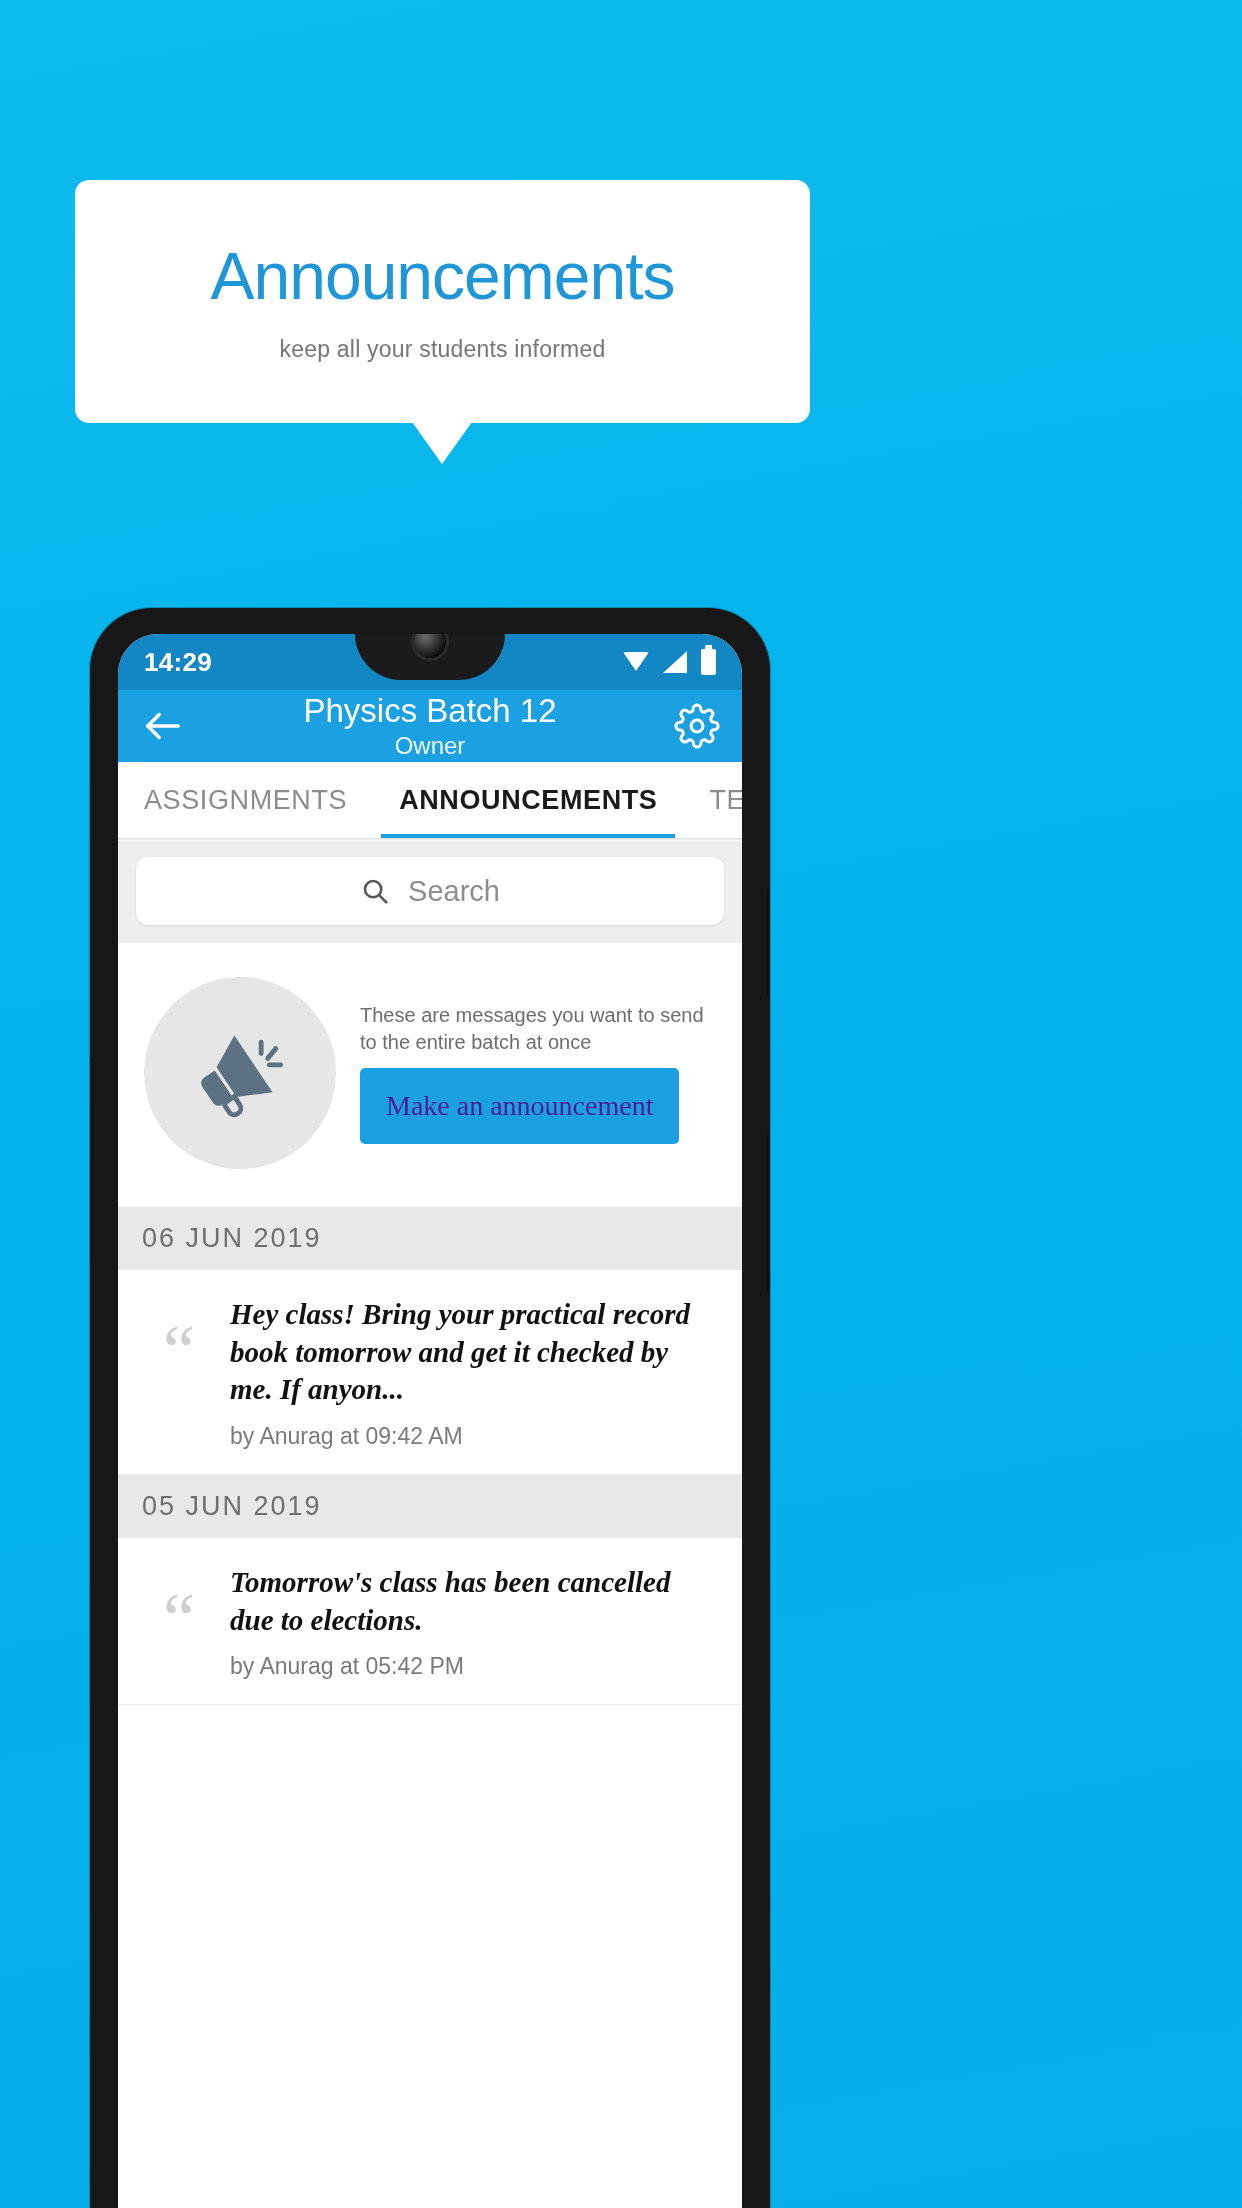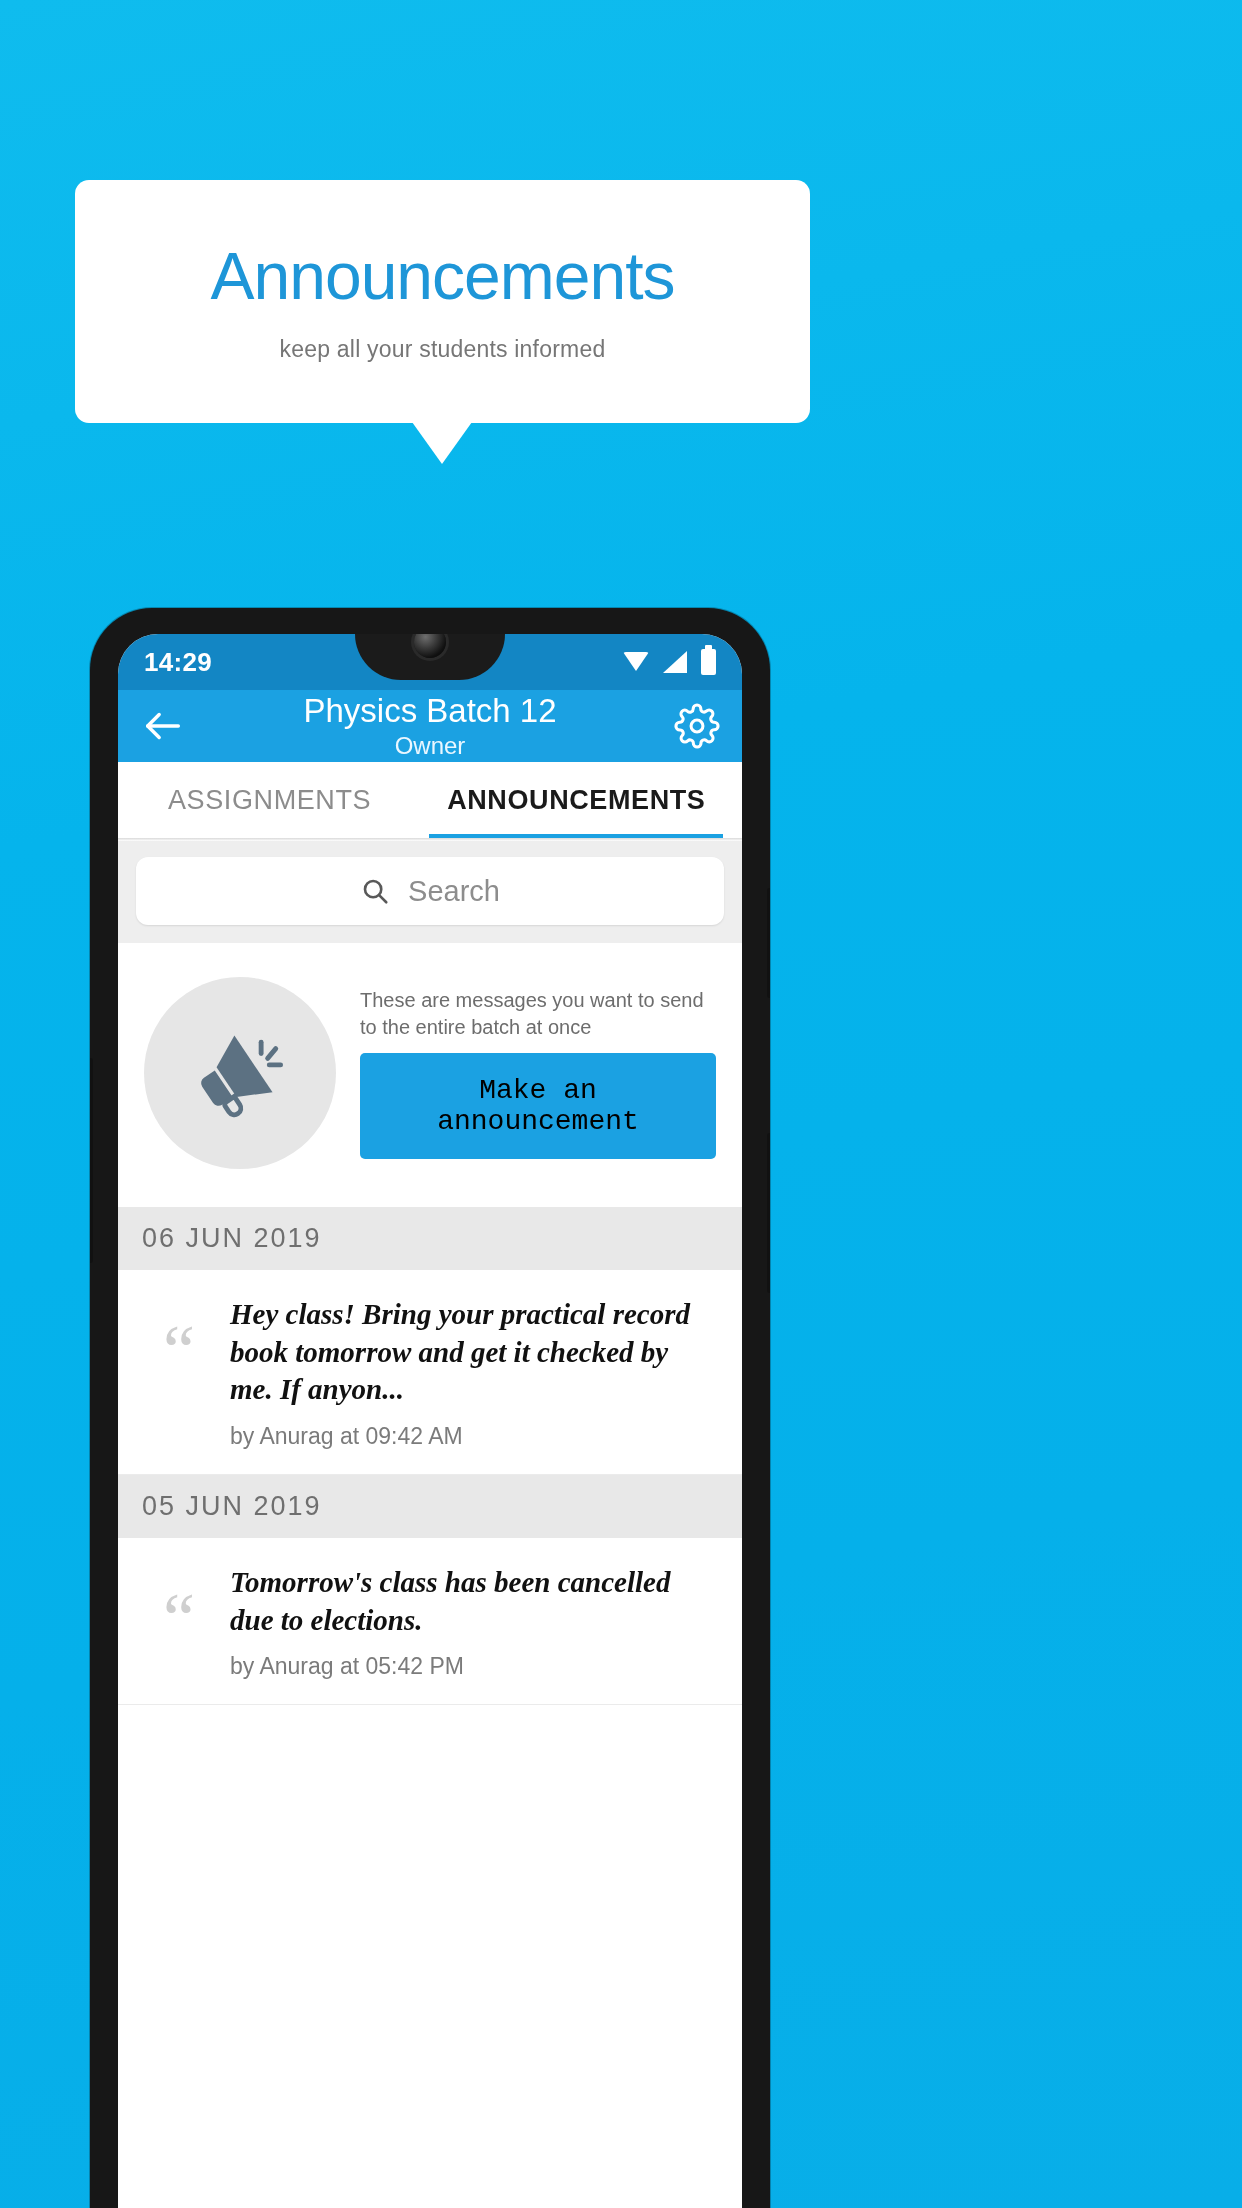--- a/index.html
+++ b/index.html
@@ -211,21 +211,20 @@
   .tab {
     font-size:27px;
     color:#8c8c8c;
     letter-spacing:0.6px;
     padding:0 26px;
     height:76px;
     display:flex;
     align-items:center;
     flex:0 0 auto;
     cursor:pointer;
-    margin-left:24px;
   }
   .tab.active {
     color:#1a1a1a;
     font-weight:700;
     position:relative;
   }
   .tab.active:after {
     content:"";
     position:absolute;
     left:8px; right:8px; bottom:0;
@@ -279,27 +278,27 @@
   .promo-right { flex:1 1 auto; }
   .promo-text {
     font-size:20px;
     line-height:1.34;
     color:#6d6d6d;
   }
   .promo-btn {
     margin-top:12px;
     display:inline-block;
     background:#1ba1e2;
-    color:#000000;
+    color:#4c1d95;
     font-size:28px;
     padding:22px 26px;
     border-radius:5px;
     border:none;
     cursor:pointer;
-    font-family:Liberation Mono, monospace;
+    font-family:Liberation Serif, serif;
   }
 
   
   .date-row {
     background:#e8e8e8;
     padding:16px 24px;
     font-size:27px;
     color:#6f6f6f;
     letter-spacing:2px;
   }

